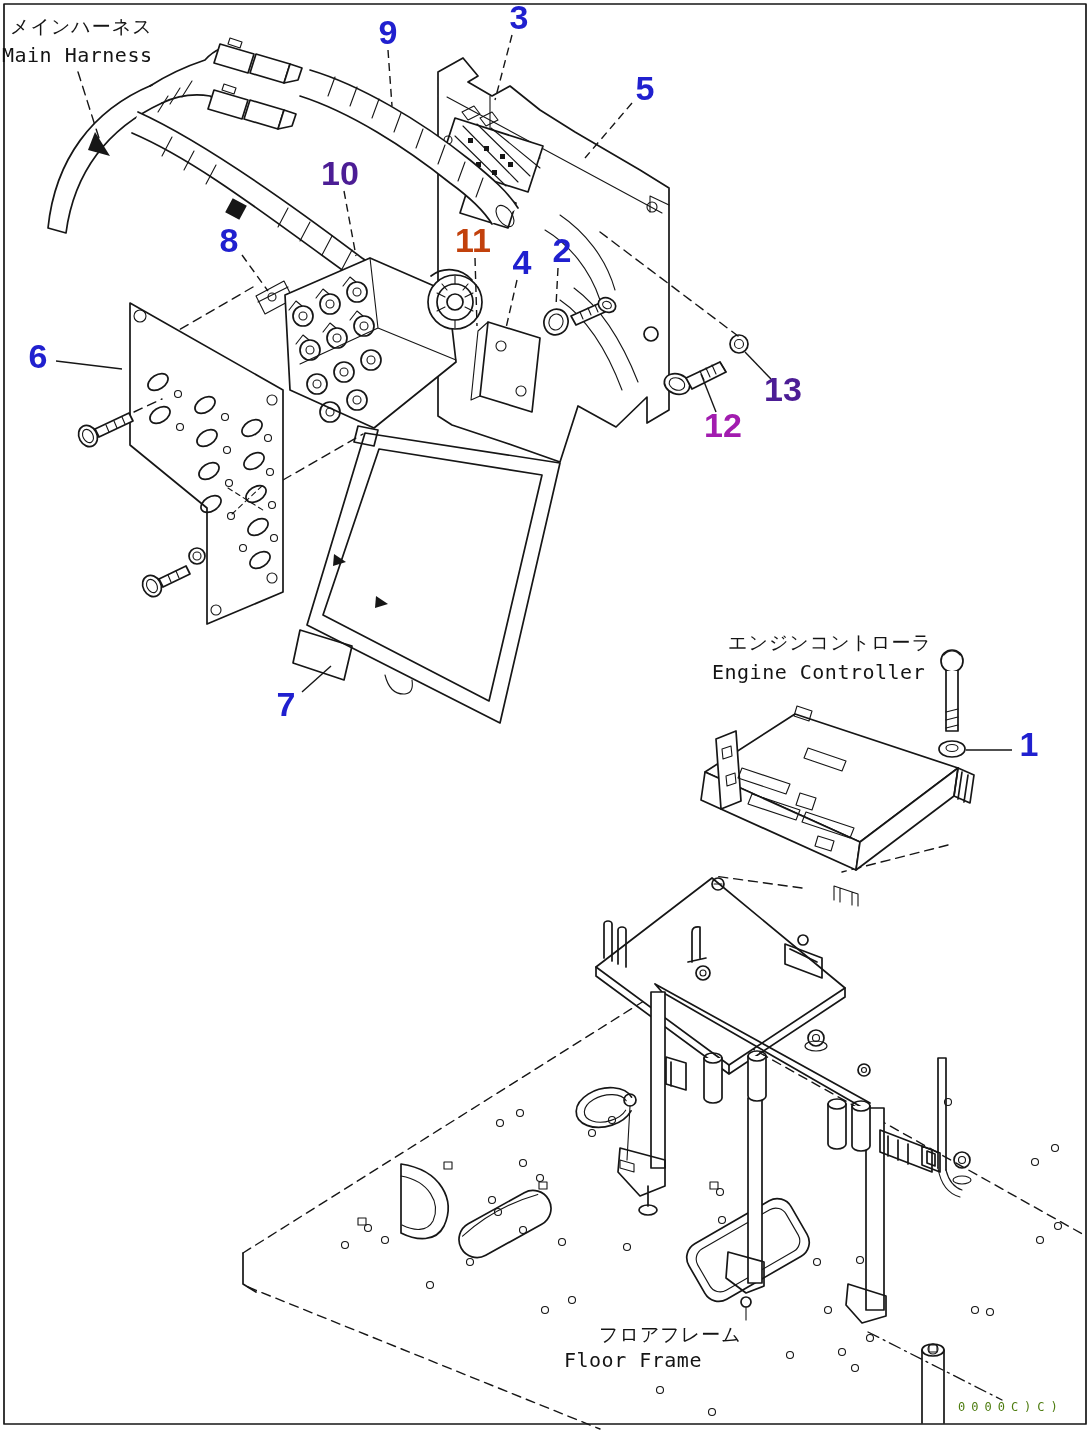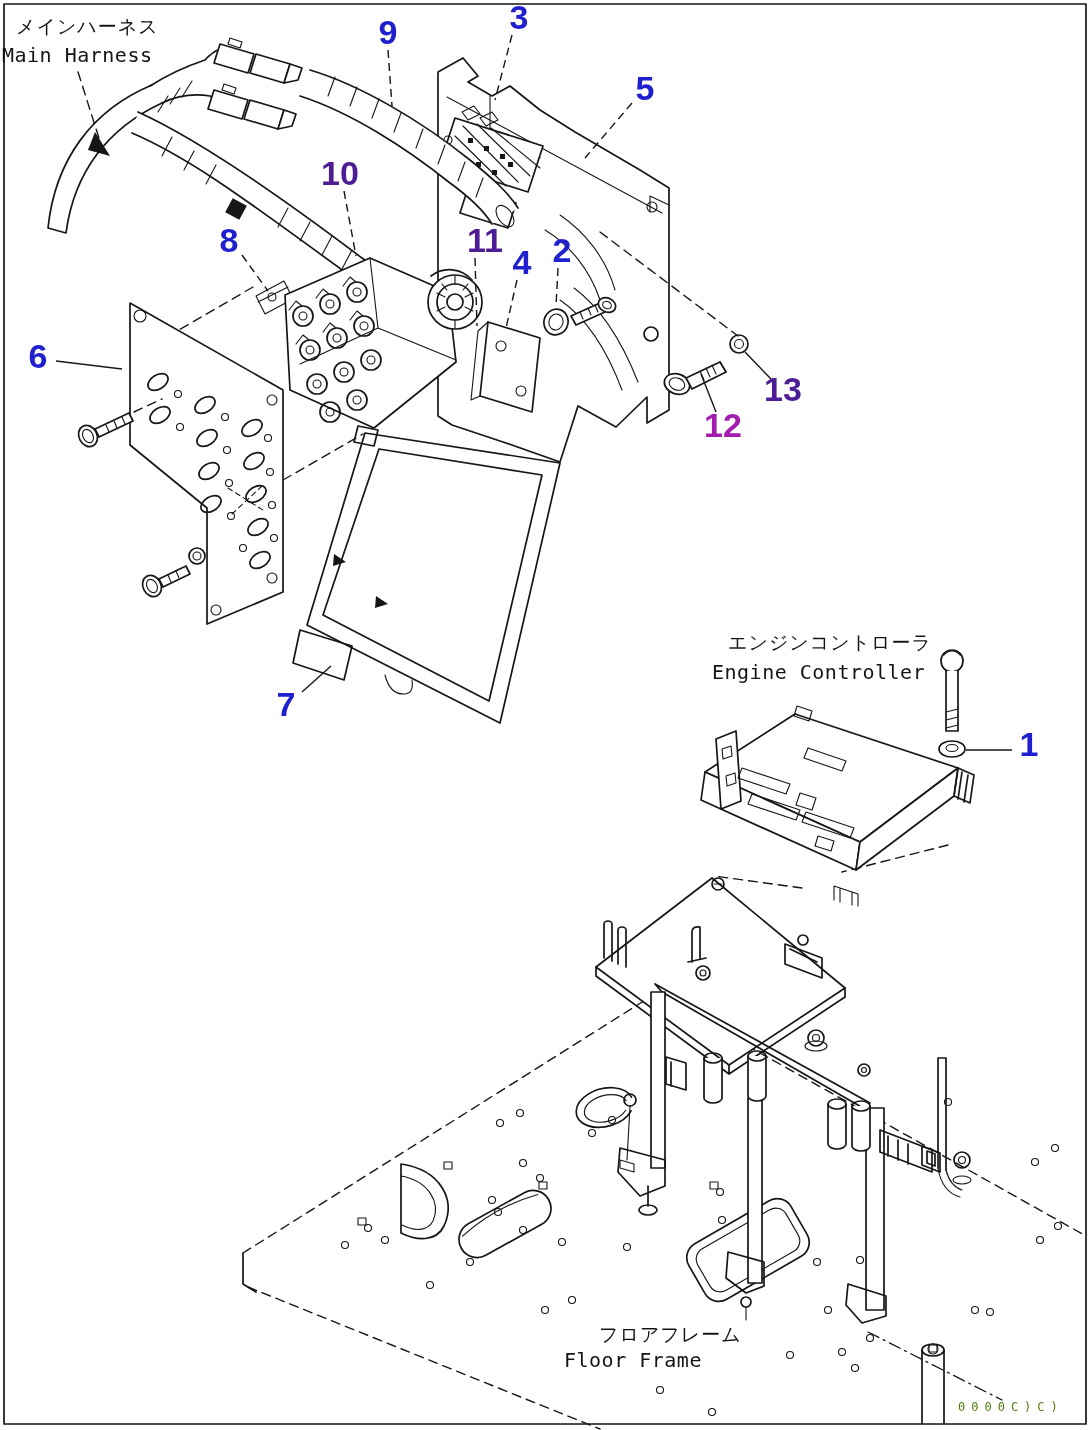--- a/index.html
+++ b/index.html
@@ -402,26 +402,26 @@
       <div class="callout" style="left: 1029px; top: 744px; color: rgb(32, 32, 207);">1</div>
       <div class="callout" style="left: 562px; top: 250px; color: rgb(32, 32, 207);">2</div>
       <div class="callout" style="left: 519px; top: 17px; color: rgb(32, 32, 207);">3</div>
       <div class="callout" style="left: 522px; top: 262px; color: rgb(32, 32, 207);">4</div>
       <div class="callout" style="left: 645px; top: 88px; color: rgb(32, 32, 207);">5</div>
       <div class="callout" style="left: 38px; top: 356px; color: rgb(32, 32, 207);">6</div>
       <div class="callout" style="left: 286px; top: 704px; color: rgb(32, 32, 207);">7</div>
       <div class="callout" style="left: 229px; top: 240px; color: rgb(32, 32, 207);">8</div>
       <div class="callout" style="left: 388px; top: 32px; color: rgb(32, 32, 207);">9</div>
       <div class="callout" style="left: 340px; top: 173px; color: #4c1d95;">10</div>
-      <div class="callout" style="left: 485px; top: 240px; color: #4c1d95;">11</div>
+      <div class="callout" style="left: 473px; top: 240px; color: #c2410c;">11</div>
       <div class="callout" style="left: 723px; top: 425px; color: #a21caf;">12</div>
       <div class="callout" style="left: 783px; top: 389px; color: #4c1d95;">13</div>
     </div>
 
-<div class="diagram-label lab-ja" style="left:16px;top:16px">メインハーネス</div>
+<div class="diagram-label lab-ja" style="left:10px;top:16px">メインハーネス</div>
 <div class="diagram-label lab-en" style="left:2px;top:44px">Main Harness</div>
 
 <div class="diagram-label lab-ja" style="left:728px;top:632px">エンジンコントローラ</div>
 <div class="diagram-label lab-en" style="left:712px;top:661px">Engine Controller</div>
 
 <div class="diagram-label lab-ja" style="left:599px;top:1324px">フロアフレーム</div>
 <div class="diagram-label lab-en" style="left:564px;top:1349px">Floor Frame</div>
 
 <div class="corner-code" style="left:958px;top:1400px">0000C)C)</div>
 

